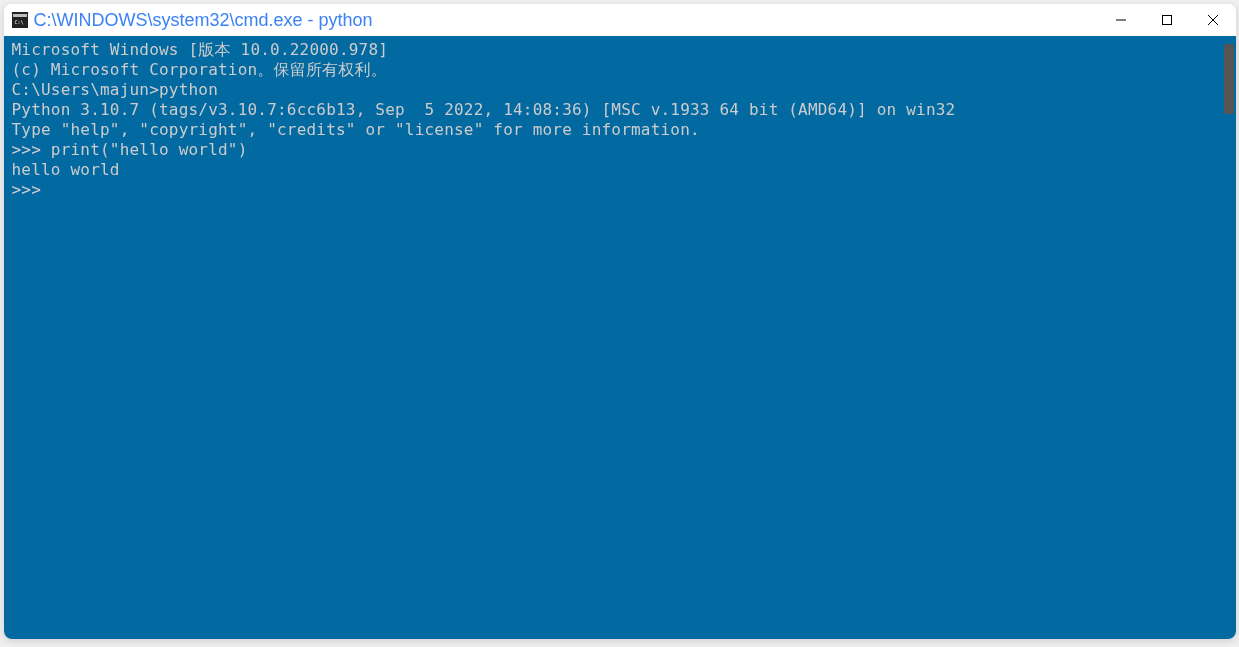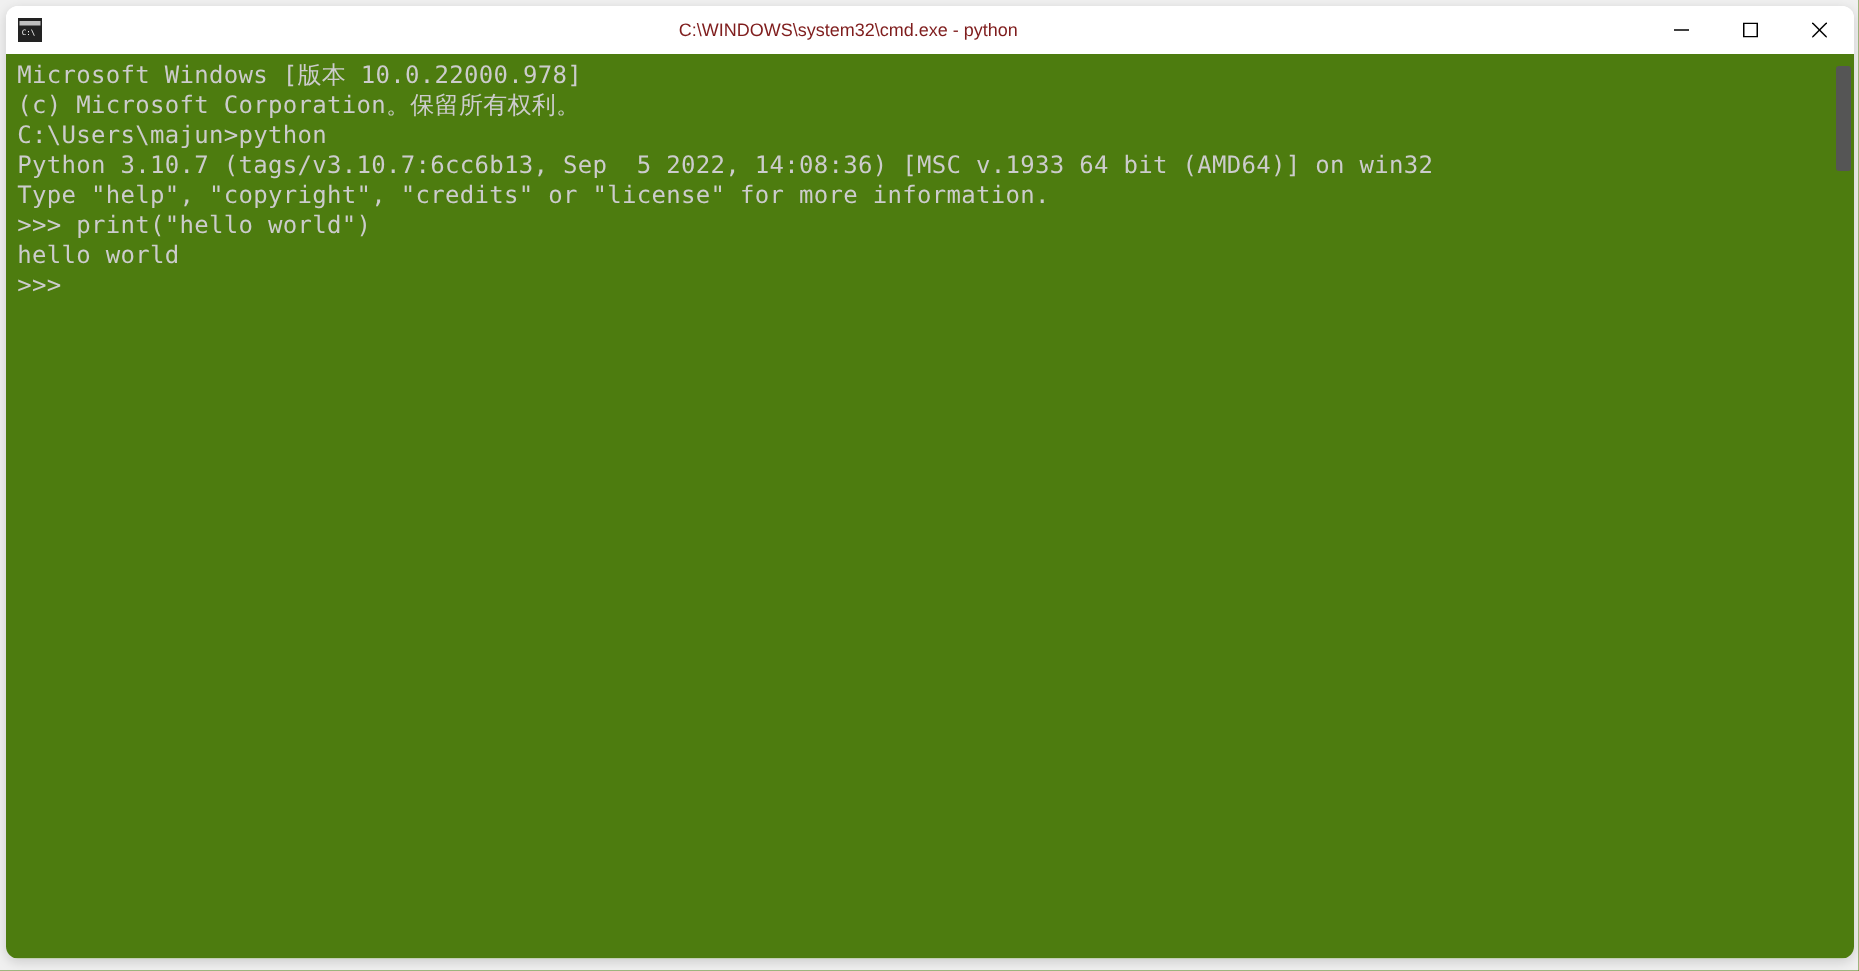--- a/index.html
+++ b/index.html
@@ -39,44 +39,43 @@
       margin-right: 6px;
       display: flex;
       align-items: center;
       justify-content: center;
     }
     .app-icon svg {
       width: 16px;
       height: 16px;
     }
     .title-text {
-      font-size: 12px;
-      color: #7f1d1d;
+      font-size: 18px;
+      color: #3b82f6;
       flex: 1;
-      text-align: center;
     }
     .window-controls {
       display: flex;
       height: 100%;
     }
     .ctrl-btn {
       width: 46px;
       height: 32px;
       display: flex;
       align-items: center;
       justify-content: center;
       cursor: pointer;
     }
     .ctrl-btn svg {
       width: 10px;
       height: 10px;
     }
     .terminal-area {
       flex: 1;
-      background: #4d7c0f;
+      background: #0369a1;
       position: relative;
       overflow: hidden;
     }
     .terminal-content {
       padding: 4px 2px 2px 8px;
       font-family: "Consolas", "NSimSun", "SimSun", monospace;
       font-size: 16px;
       line-height: 20px;
       color: #cccccc;
       white-space: pre;

